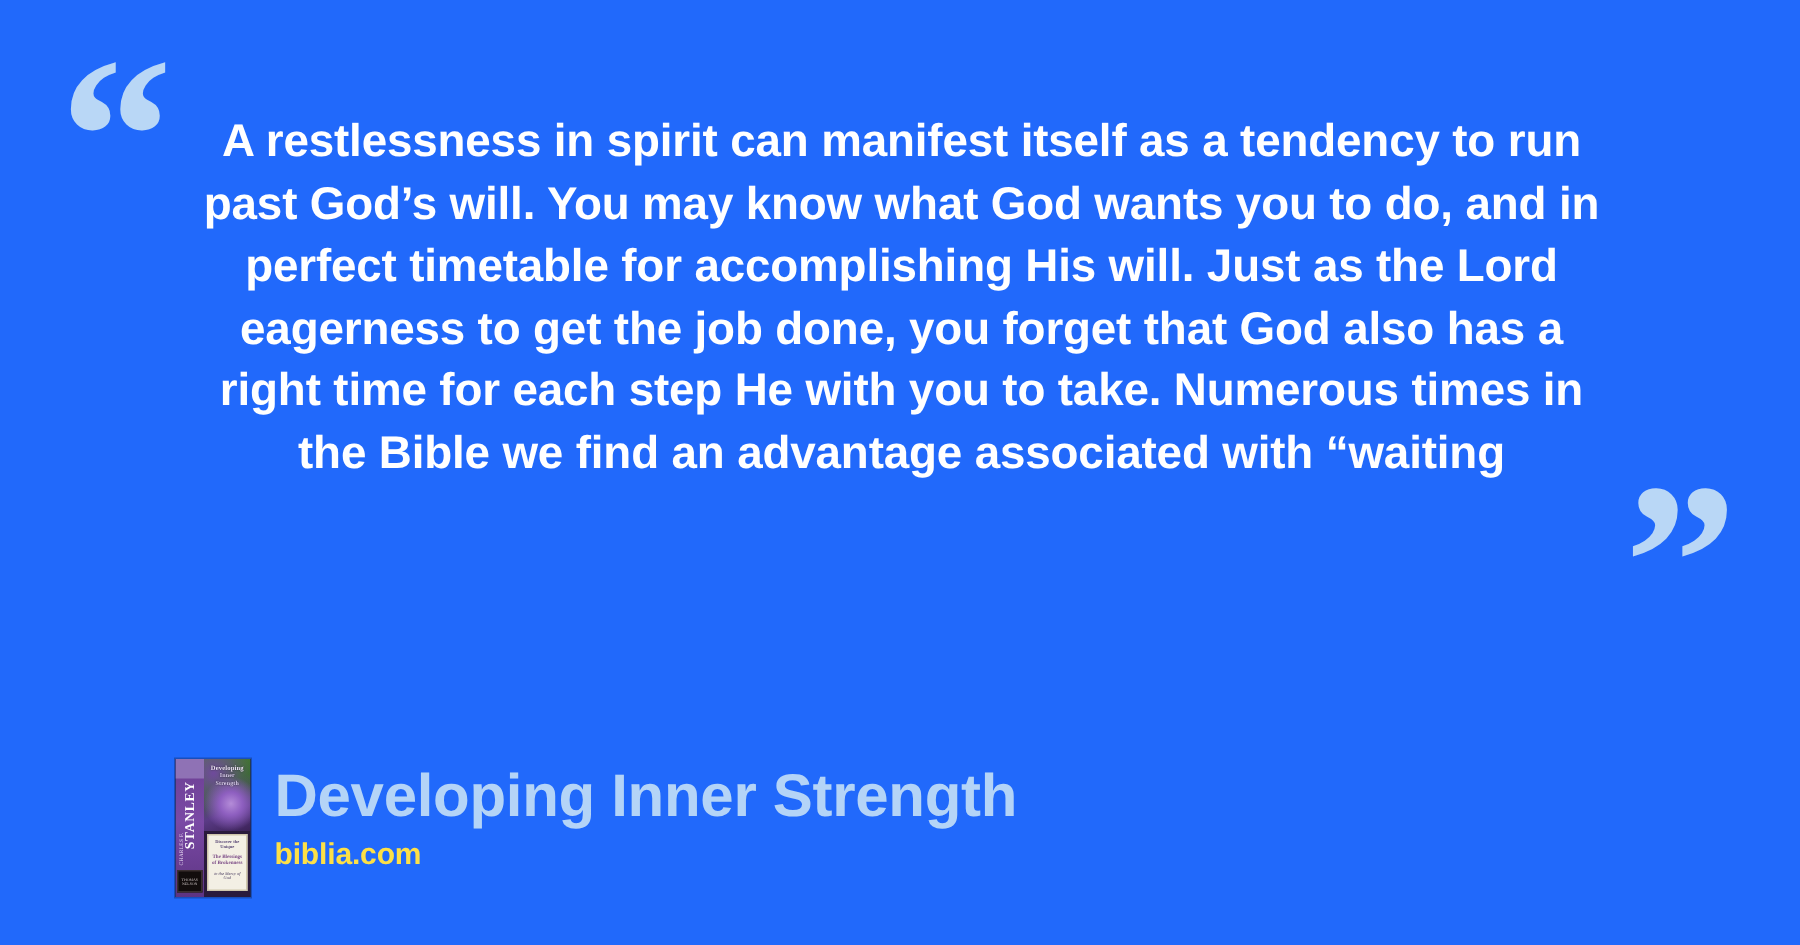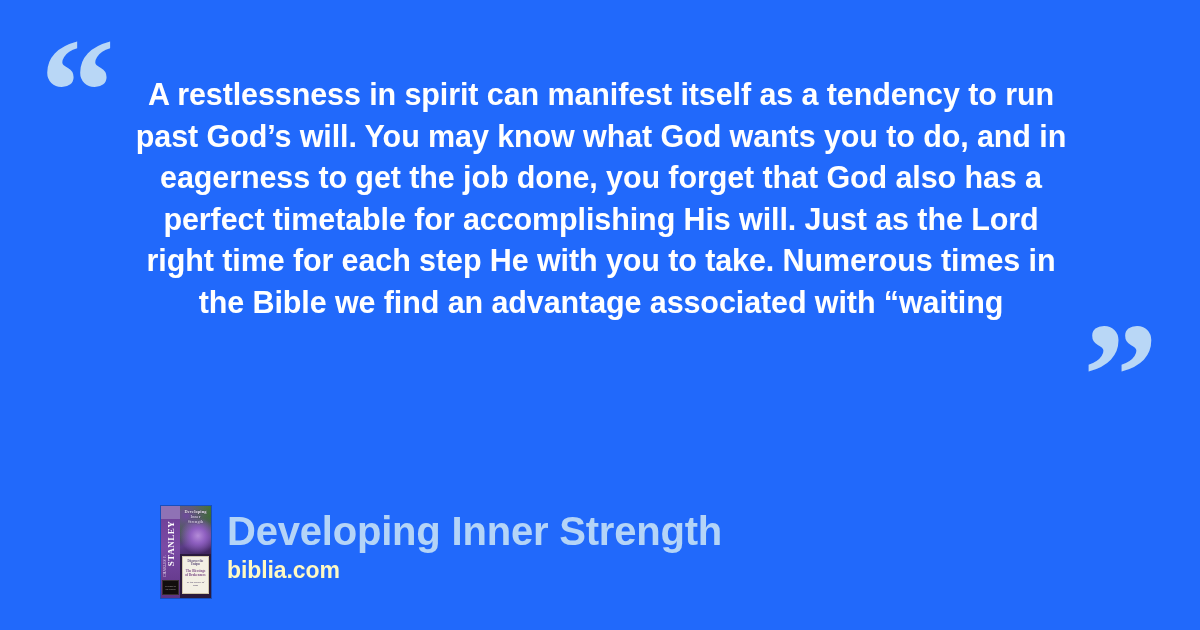--- a/index.html
+++ b/index.html
@@ -59,21 +59,20 @@
     white-space: nowrap;
   }
 
   
   .footer {
     position: absolute;
     left: 117px;
     top: 506px;
     display: flex;
     align-items: flex-start;
-    margin-left: 44px;
   }
 
   
   .book-cover {
     position: relative;
     width: 50px;
     height: 92px;
     flex: 0 0 auto;
     background: #1a1414;
     overflow: hidden;
@@ -211,42 +210,42 @@
   }
   .book-title {
     color: #b4d4f7;
     font-size: 40px;
     font-weight: 700;
     line-height: 46px;
     letter-spacing: -0.2px;
     white-space: nowrap;
   }
   .site-name {
-    color: #fef9c3;
-    font-size: 23px;
+    color: #fde047;
+    font-size: 20px;
     font-weight: 700;
     line-height: 28px;
     margin-top: 2px;
     letter-spacing: -0.1px;
   }
 </style>
 </head>
 <body>
 
 <div class="card">
 
   <div class="quote-mark quote-open">“</div>
 
   <div class="quote-mark quote-close">”</div>
 
   <div class="quote-body">
     <span class="quote-line">A restlessness in spirit can manifest itself as a tendency to run</span>
     <span class="quote-line">past God’s will. You may know what God wants you to do, and in</span>
+    <span class="quote-line">perfect timetable for accomplishing His will. Just as the Lord</span>
     <span class="quote-line">eagerness to get the job done, you forget that God also has a</span>
-    <span class="quote-line">perfect timetable for accomplishing His will. Just as the Lord</span>
     <span class="quote-line">right time for each step He with you to take. Numerous times in</span>
     <span class="quote-line">the Bible we find an advantage associated with “waiting</span>
   </div>
 
   <div class="footer">
 
     <div class="book-cover">
       <div class="bc-spine">
         <div class="bc-spine-top"></div>
         <div class="bc-spine-sub">CHARLES F.</div>

